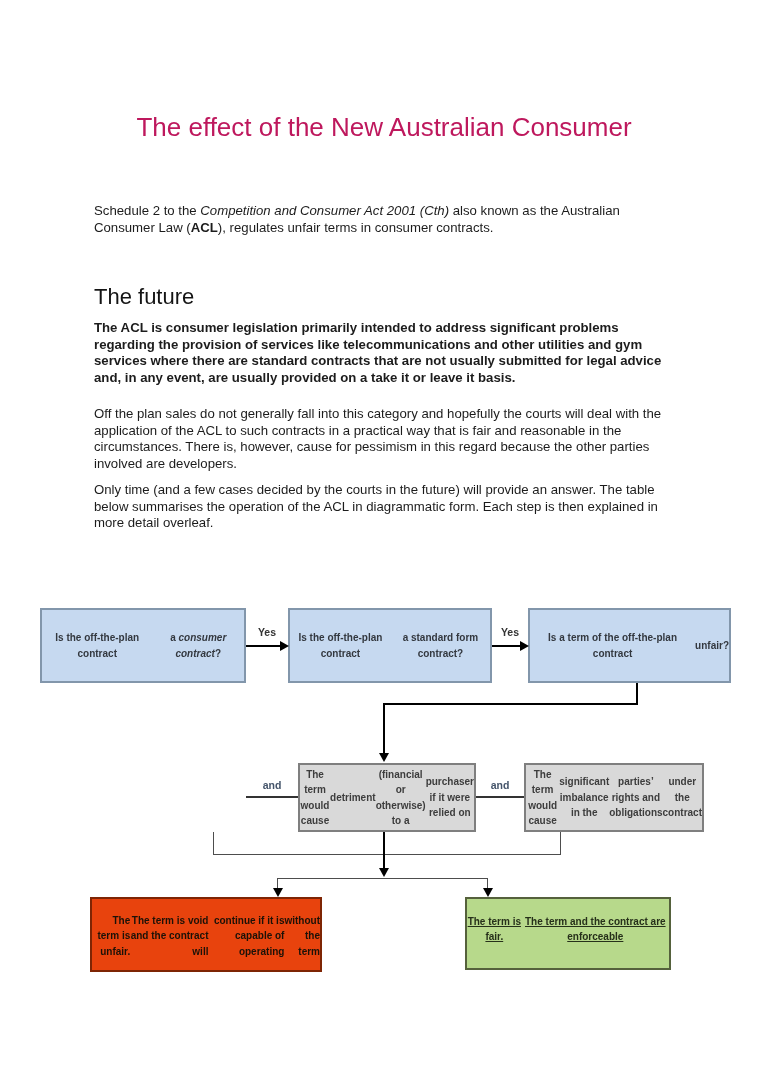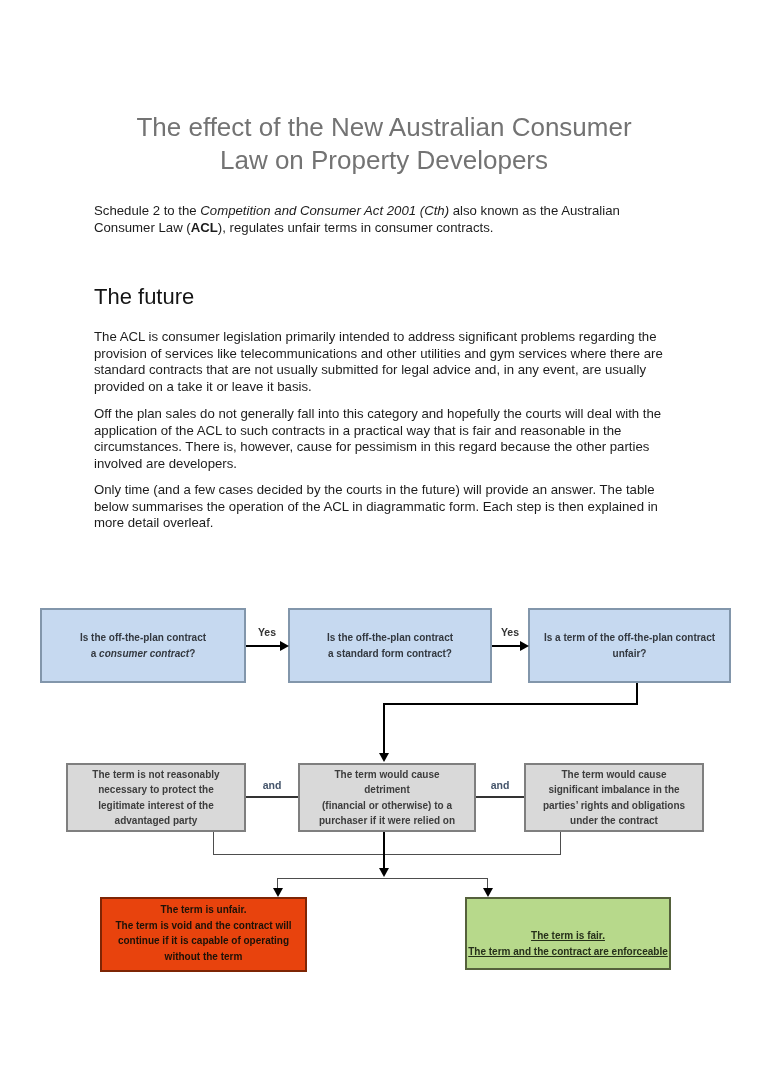--- a/index.html
+++ b/index.html
@@ -4,37 +4,37 @@
 <style>
   html,body { margin:0; padding:0; background:#ffffff; }
   #page {
     position:relative; width:768px; height:1087px; background:#ffffff;
     font-family:"Liberation Sans", sans-serif; overflow:hidden;
   }
 
   
   .doc-title {
     position:absolute; top:111px; left:0; width:768px;
-    text-align:center; font-size:26px; line-height:33px; color:#737373;
+    text-align:center; font-size:26px; line-height:33px; color:#be185d;
   }
   .body-text {
     position:absolute; left:94px; width:585px;
     font-size:13.2px; line-height:16.6px; color:#1c1c1c;
   }
   #intro { top:203px; width:572px; }
   #question { top:267px; }
   #section-heading { top:284px; font-size:22px; line-height:26px; color:#141414; }
-  #para-acl { top:329px; }
+  #para-acl { top:320px;font-weight:bold; }
   #para-offplan { top:406px; }
   #para-onlytime { top:482px; }
 
   
   .fbox {
     position:absolute; box-sizing:border-box;
-    display:flex; flex-direction:column; justify-content:center; align-items:center;
+    display:flex; flex-direction:row; justify-content:center; align-items:center;
     text-align:center; font-weight:bold; font-size:10px; line-height:15.5px; color:#333333;
   }
   .blue  { background:#c6d9f0; border:2px solid #8296ab; color:#33383f; }
   .gray  { background:#d9d9d9; border:2px solid #7f7f7f; color:#3d3d3d; }
   .red   { background:#e8430d; border:2px solid #7e2504; color:#1c1208;
            justify-content:flex-start; padding-top:3px; }
   .green { background:#b7d98b; border:2px solid #55613c; color:#26301a;
            justify-content:flex-end; padding-bottom:9px; }
 
   .hline, .vline { position:absolute; background:#000000; }
@@ -48,21 +48,20 @@
   .lbl { position:absolute; font-weight:bold; font-size:10.5px; color:#333333; text-align:center; }
   .lbl-and { color:#44546a; }
 </style>
 </head>
 <body>
 
 <div id="page">
 
   <div class="doc-title">
     <span style="display:block">The effect of the New Australian Consumer</span>
-    <span style="display:block">Law on Property Developers</span>
   </div>
 
   <div class="body-text" id="intro"><span>Schedule 2 to the </span><i>Competition and Consumer Act 2001 (Cth)</i><span> also known as the Australian Consumer Law (</span><b>ACL</b><span>), regulates unfair terms in consumer contracts.</span></div>
 
 
   <div class="body-text" id="section-heading">The future</div>
 
   <div class="body-text" id="para-acl">The ACL is consumer legislation primarily intended to address significant problems regarding the provision of services like telecommunications and other utilities and gym services where there are standard contracts that are not usually submitted for legal advice and, in any event, are usually provided on a take it or leave it basis.</div>
 
   <div class="body-text" id="para-onlytime">Only time (and a few cases decided by the courts in the future) will provide an answer. The table below summarises the operation of the ACL in diagrammatic form. Each step is then explained in more detail overleaf.</div>
@@ -90,26 +89,20 @@
 
   <div class="lbl" style="left:492px; top:626px; width:36px;">Yes</div>
   <div class="hline" style="left:492px; top:645px; width:29px; height:2px;"></div>
   <div class="arrow-right" style="left:520px; top:641px;"></div>
 
   <div class="vline" style="left:636px; top:683px; width:2px; height:22px;"></div>
   <div class="hline" style="left:383px; top:703px; width:255px; height:2px;"></div>
   <div class="vline" style="left:383px; top:703px; width:2px; height:51px;"></div>
   <div class="arrow-down" style="left:379px; top:753px;"></div>
 
-  <div class="fbox gray" style="left:66px; top:763px; width:180px; height:69px;">
-    <div>The term is not reasonably</div>
-    <div>necessary to protect the</div>
-    <div>legitimate interest of the</div>
-    <div>advantaged party</div>
-  </div>
 
   <div class="fbox gray" style="left:298px; top:763px; width:178px; height:69px;">
     <div>The term would cause</div>
     <div>detriment</div>
     <div>(financial or otherwise) to a</div>
     <div>purchaser if it were relied on</div>
   </div>
 
   <div class="fbox gray" style="left:524px; top:763px; width:180px; height:69px;">
     <div>The term would cause</div>
@@ -128,21 +121,21 @@
   <div class="hline thin" style="left:213px; top:854px; width:348px; height:1px;"></div>
   <div class="vline" style="left:383px; top:832px; width:2px; height:36px;"></div>
   <div class="arrow-down" style="left:379px; top:868px;"></div>
 
   <div class="hline thin" style="left:277px; top:878px; width:211px; height:1px;"></div>
   <div class="vline thin" style="left:277px; top:878px; width:1px; height:10px;"></div>
   <div class="arrow-down" style="left:273px; top:888px;"></div>
   <div class="vline thin" style="left:487px; top:878px; width:1px; height:10px;"></div>
   <div class="arrow-down" style="left:483px; top:888px;"></div>
 
-  <div class="fbox red" style="left:100px; top:897px; width:207px; height:75px;">
+  <div class="fbox red" style="left:90px; top:897px; width:232px; height:75px;text-align:right;">
     <div>The term is unfair.</div>
     <div>The term is void and the contract will</div>
     <div>continue if it is capable of operating</div>
     <div>without the term</div>
   </div>
 
   <div class="fbox green" style="left:465px; top:897px; width:206px; height:73px;text-decoration:underline;">
     <div>The term is fair.</div>
     <div>The term and the contract are enforceable</div>
   </div>

